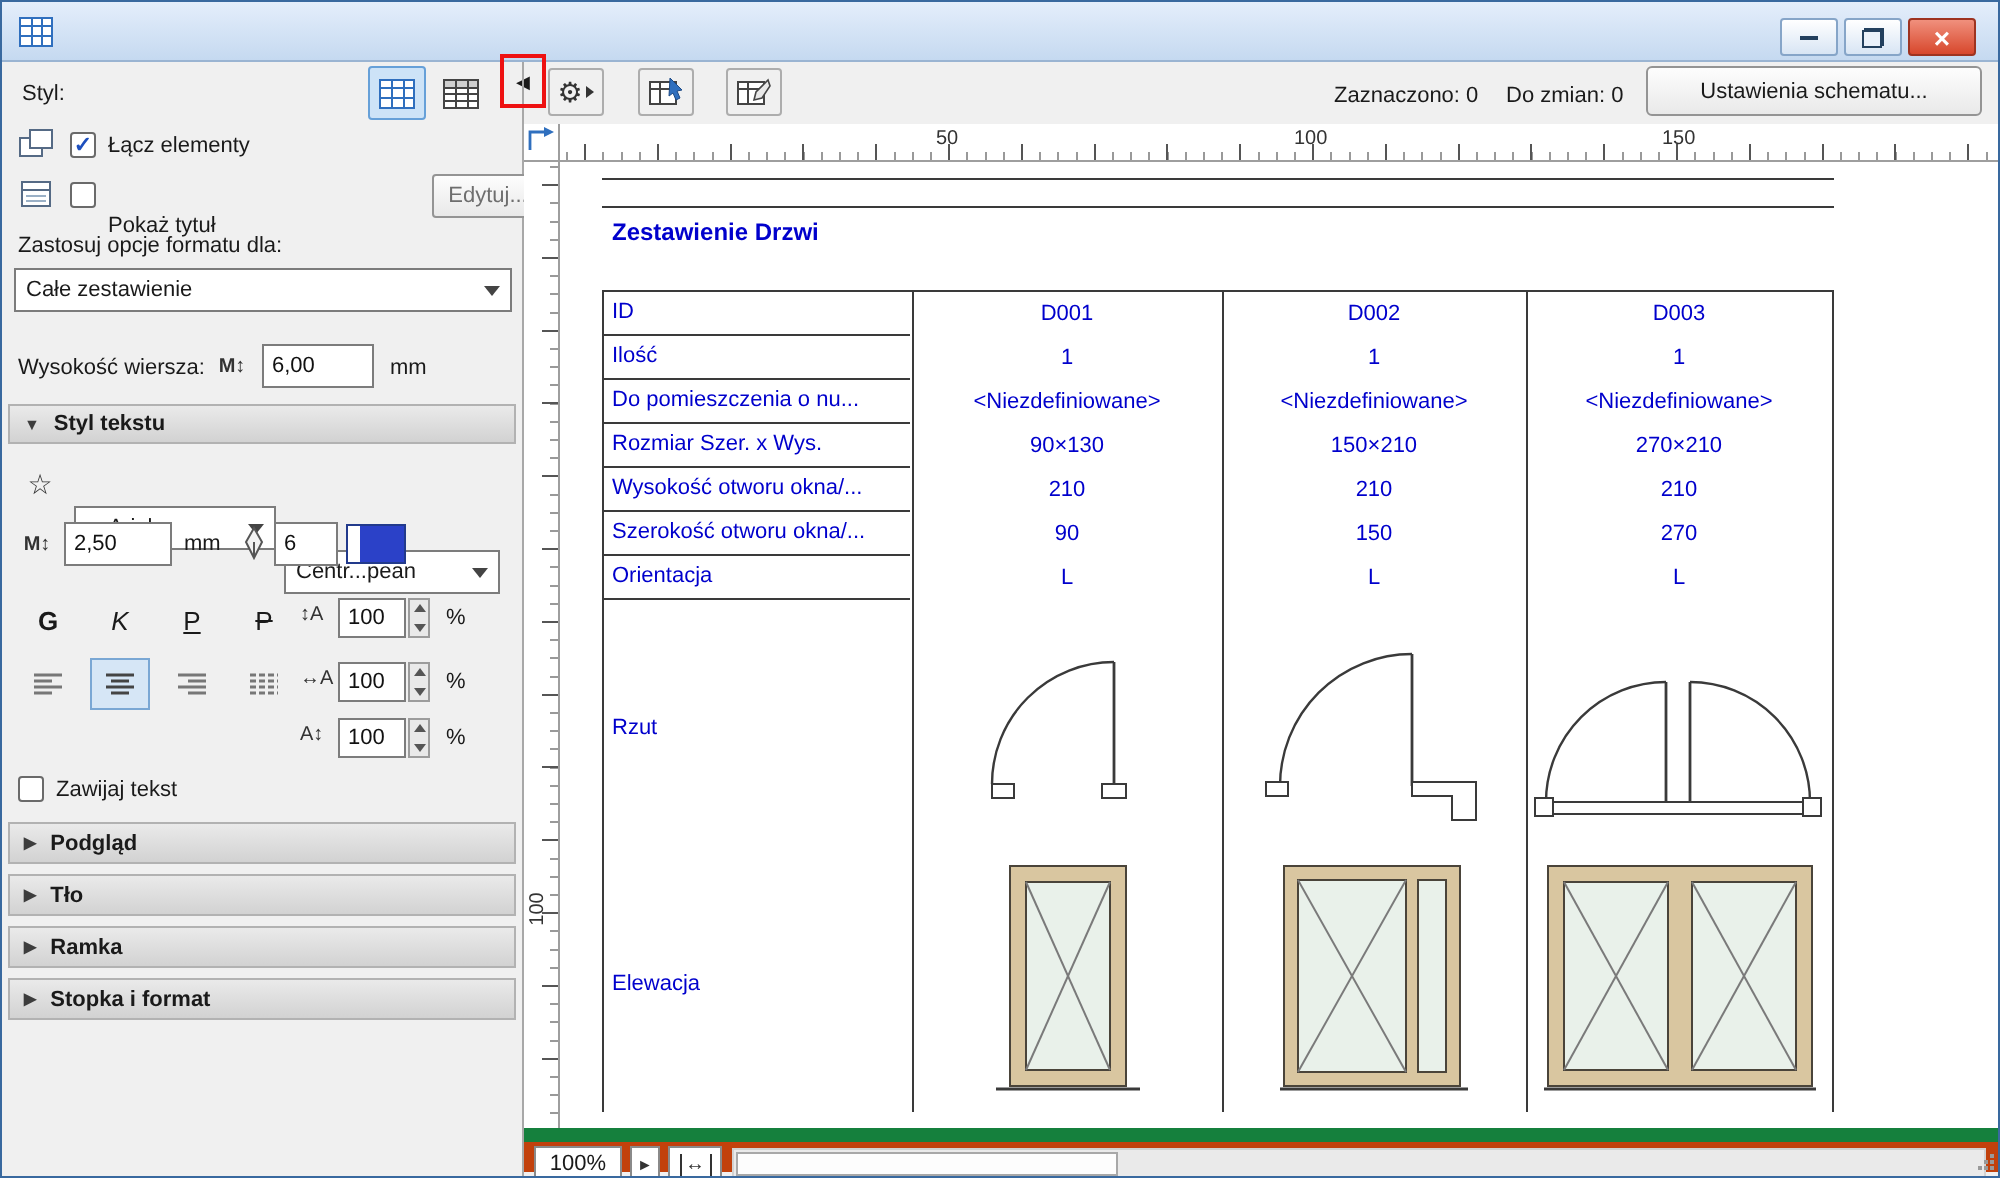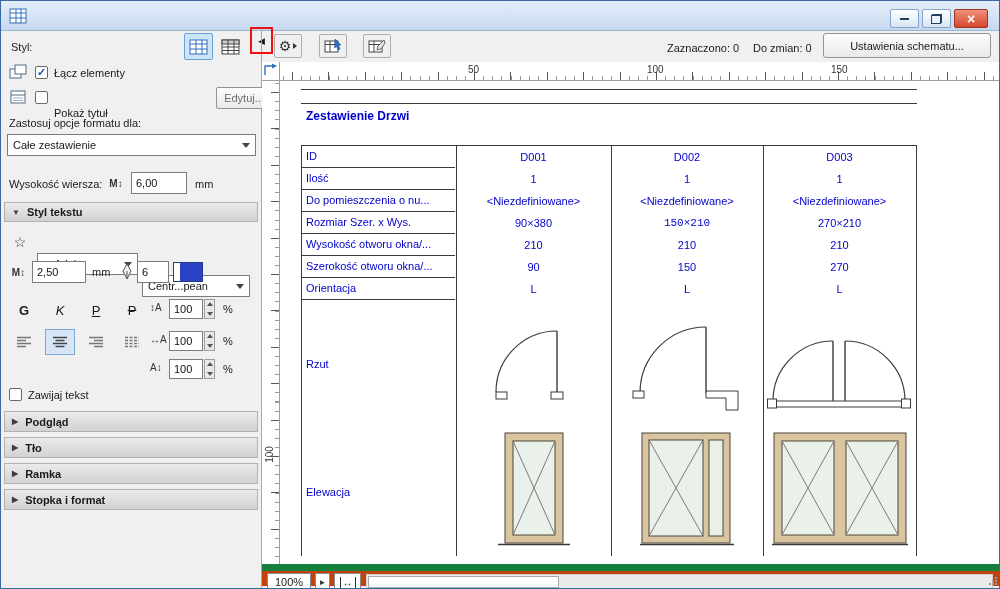--- a/index.html
+++ b/index.html
@@ -354,22 +354,22 @@
       <div class="cell-val" style="left:463px;width:151px;top:0;">D003</div>
 
       <div class="cell-val" style="left:156px;width:153px;top:22px;">1</div>
       <div class="cell-val" style="left:311px;width:150px;top:22px;">1</div>
       <div class="cell-val" style="left:463px;width:151px;top:22px;">1</div>
 
       <div class="cell-val" style="left:156px;width:153px;top:44px;">&lt;Niezdefiniowane&gt;</div>
       <div class="cell-val" style="left:311px;width:150px;top:44px;">&lt;Niezdefiniowane&gt;</div>
       <div class="cell-val" style="left:463px;width:151px;top:44px;">&lt;Niezdefiniowane&gt;</div>
 
-      <div class="cell-val" style="left:156px;width:153px;top:66px;">90×380</div>
-      <div class="cell-val" style="left:311px;width:150px;top:66px;font-family:Liberation Mono, monospace;">150×210</div>
+      <div class="cell-val" style="left:156px;width:153px;top:66px;">90×130</div>
+      <div class="cell-val" style="left:311px;width:150px;top:66px;">150×210</div>
       <div class="cell-val" style="left:463px;width:151px;top:66px;">270×210</div>
 
       <div class="cell-val" style="left:156px;width:153px;top:88px;">210</div>
       <div class="cell-val" style="left:311px;width:150px;top:88px;">210</div>
       <div class="cell-val" style="left:463px;width:151px;top:88px;">210</div>
 
       <div class="cell-val" style="left:156px;width:153px;top:110px;">90</div>
       <div class="cell-val" style="left:311px;width:150px;top:110px;">150</div>
       <div class="cell-val" style="left:463px;width:151px;top:110px;">270</div>
 

